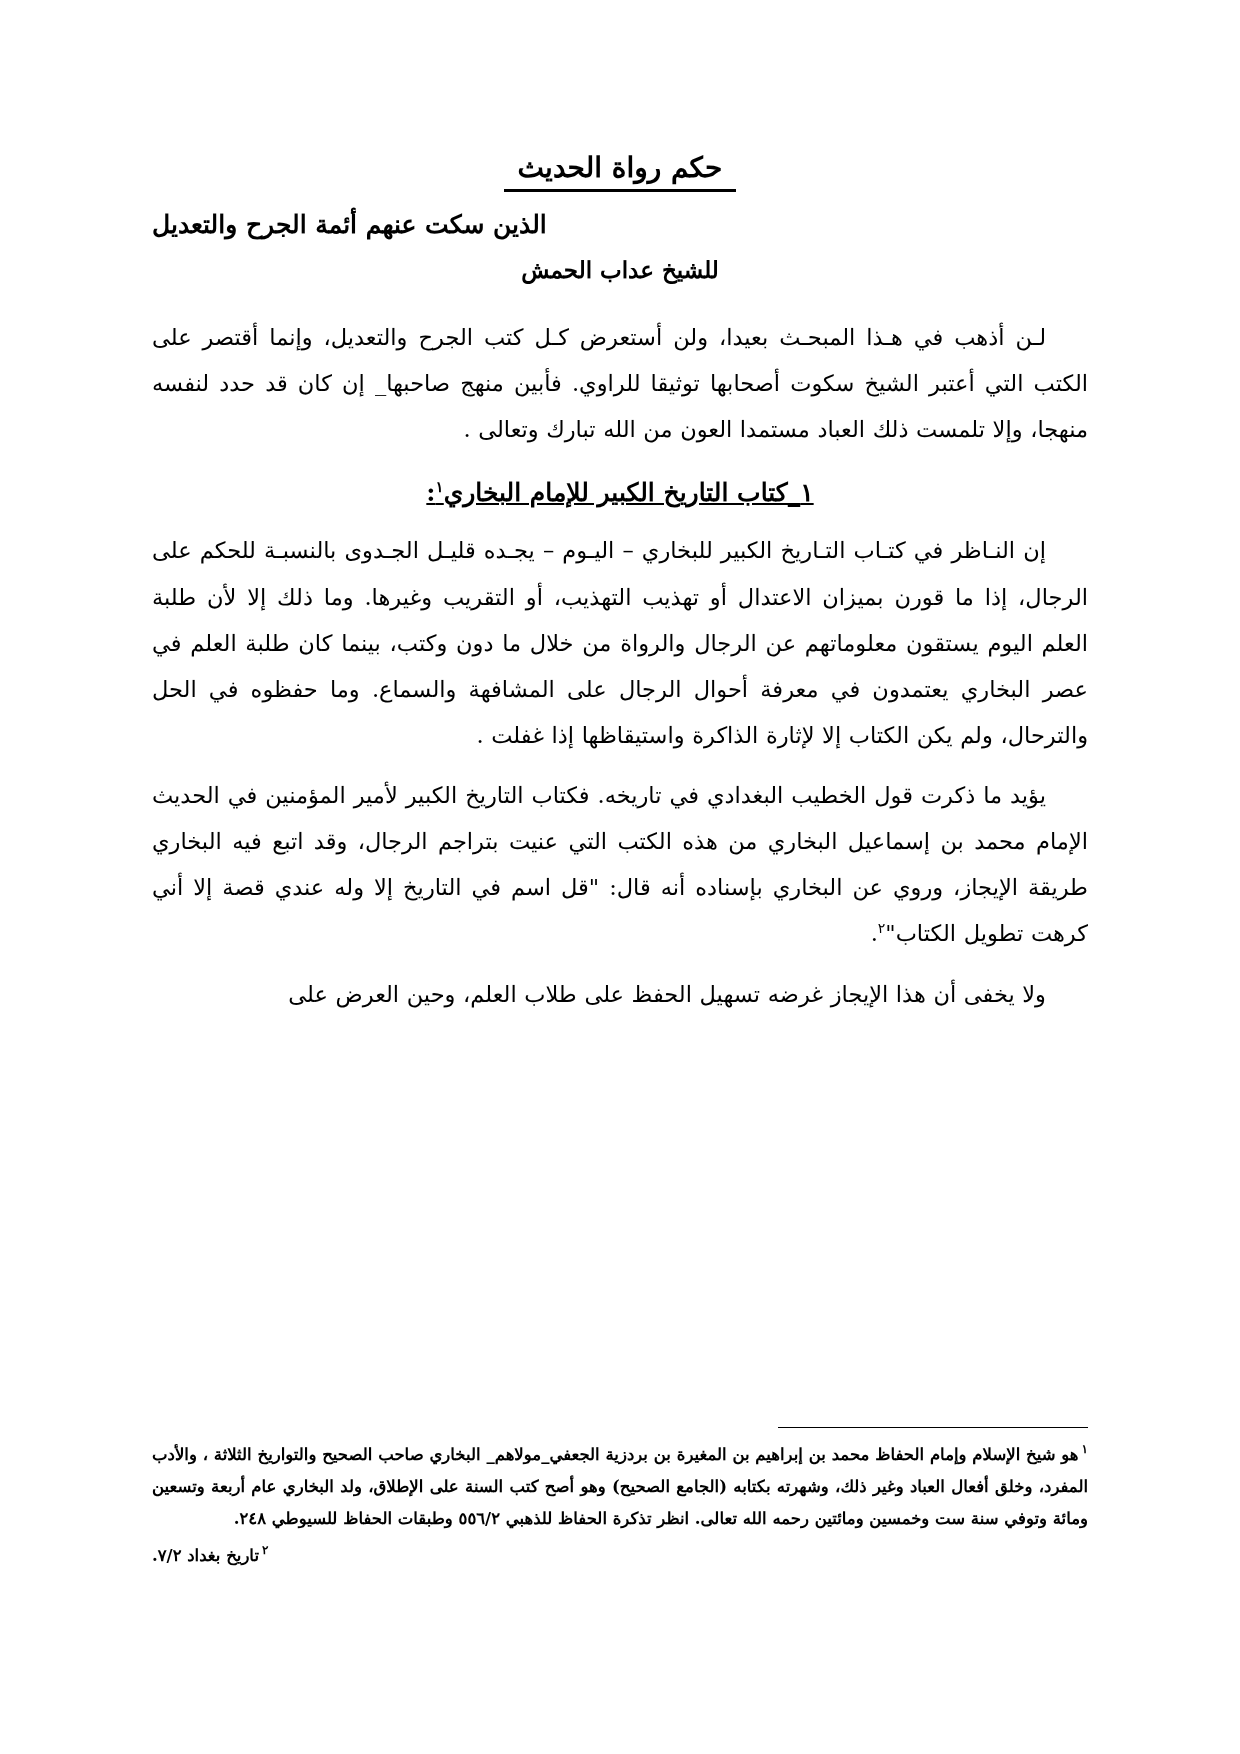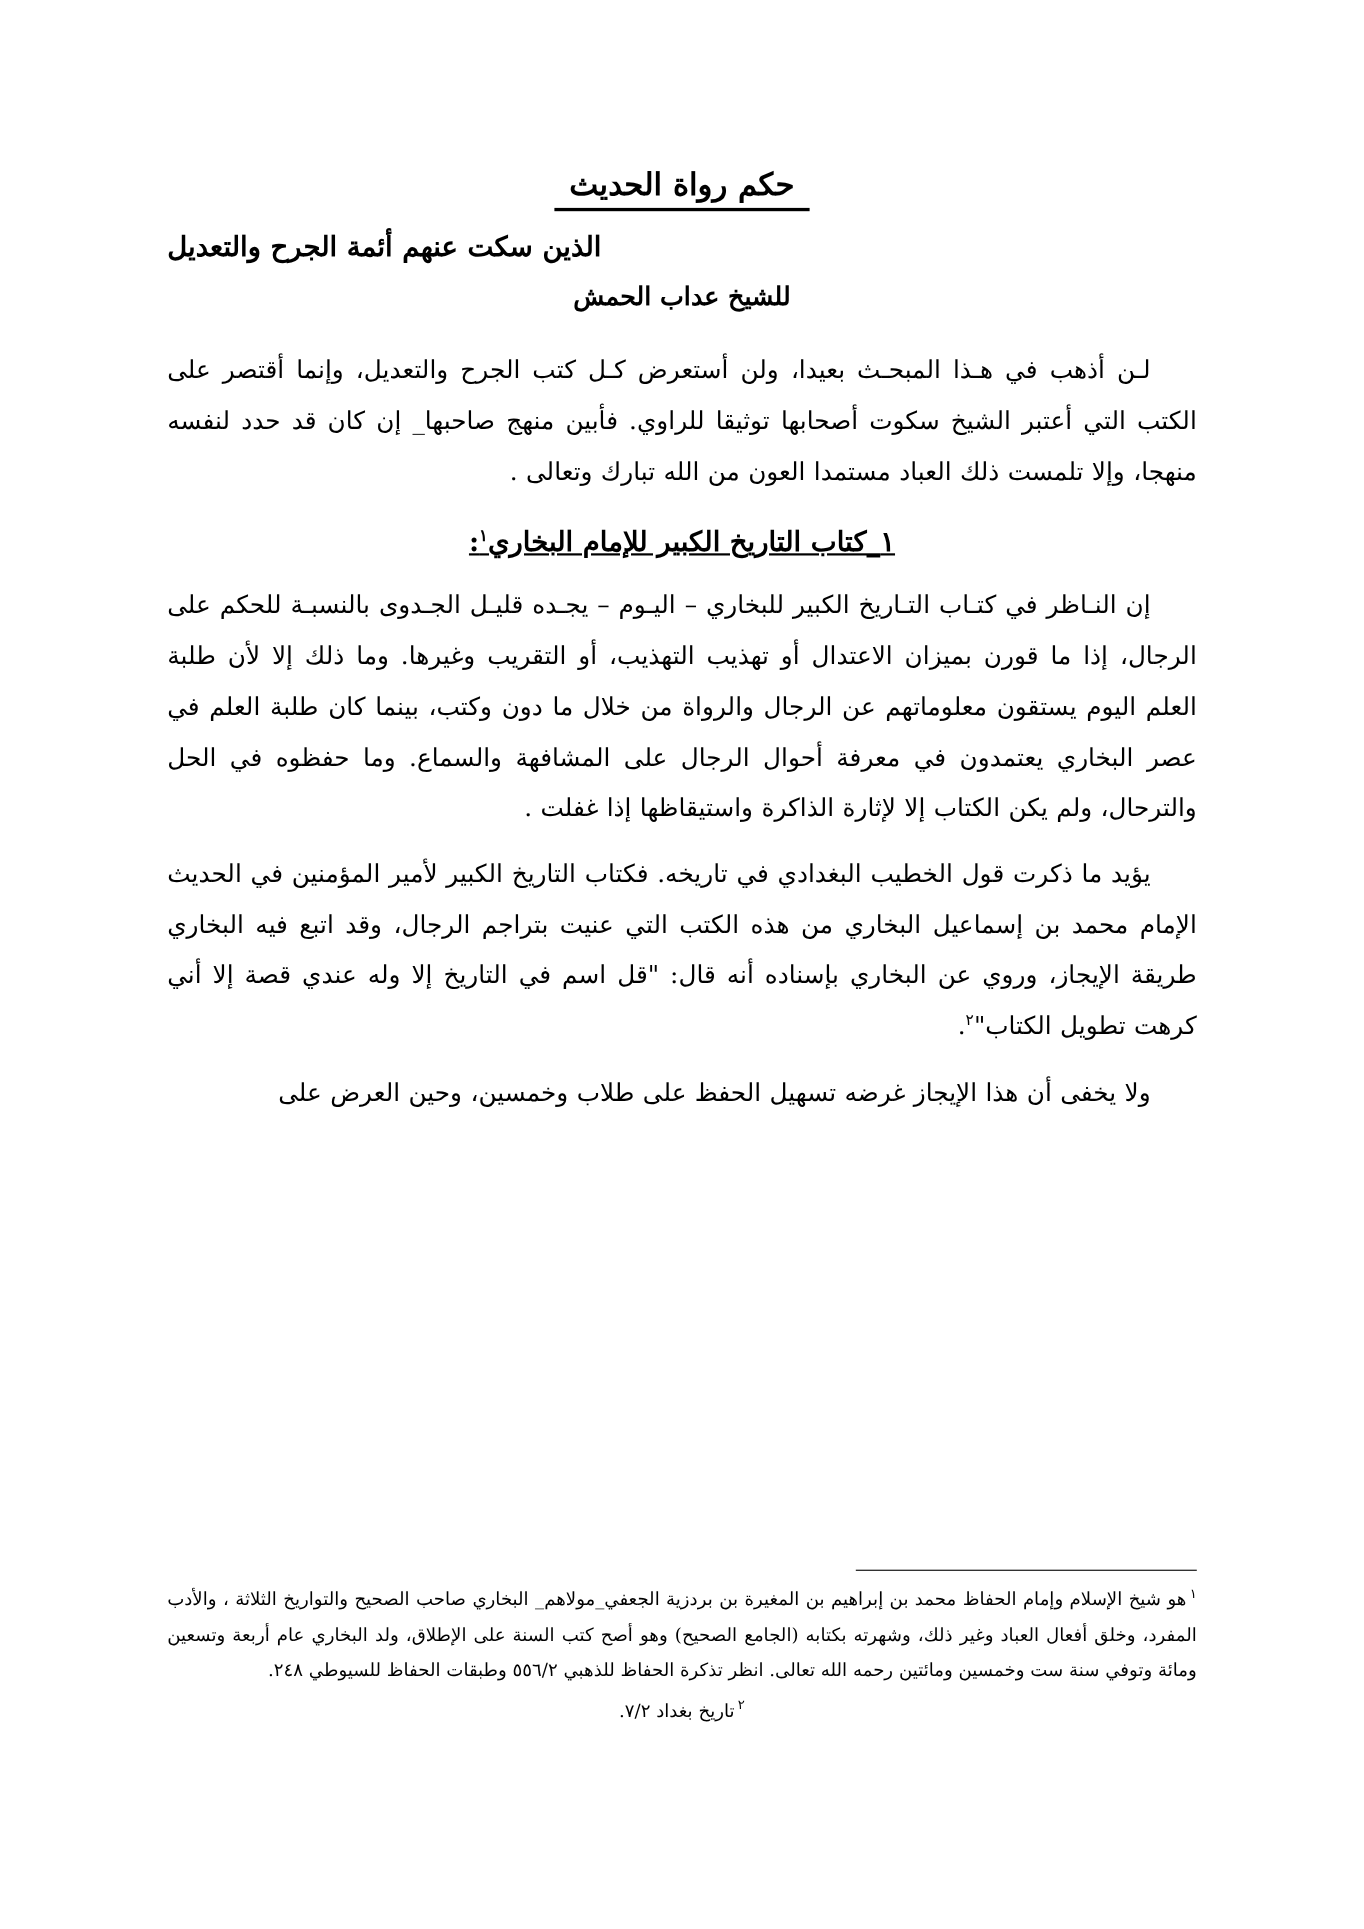--- a/index.html
+++ b/index.html
@@ -112,34 +112,35 @@
     height: 1.6px;
     background: #000;
     margin: 0 0 10px auto;
   }
   p.footnote {
     font-size: 16.5px;
     line-height: 1.95;
     margin: 0 0 2px 0;
     text-align: justify;
     text-indent: 0;
+    font-weight: bold;
   }
   p.footnote .fn-num {
     font-size: 12px;
     vertical-align: super;
     margin-left: 3px;
   }
   p.footnote.second {
     text-align: left;
     direction: rtl;
     margin-top: 4px;
   }
   .fn2-wrap {
     display: block;
-    text-align: center;
+    text-align: left;
   }
 </style>
 </head>
 <body>
 
 <div class="page">
 
   <div class="body-region">
 
     <h1 class="doc-title">حكم رواة الحديث</h1>
@@ -156,21 +157,21 @@
     <h4 class="numbered-heading">
       <span>١_كتاب التاريخ الكبير للإمام البخاري</span><span class="fn-ref">١</span><span>:</span>
     </h4>
 
     <p class="body-par">إن النـاظر في كتـاب التـاريخ الكبير للبخاري – اليـوم – يجـده قليـل الجـدوى بالنسبـة للحكم على الرجال، إذا ما قورن بميزان الاعتدال أو تهذيب التهذيب، أو التقريب وغيرها. وما ذلك إلا لأن طلبة العلم اليوم يستقون معلوماتهم عن الرجال والرواة من خلال ما دون وكتب، بينما كان طلبة العلم في عصر البخاري يعتمدون في معرفة أحوال الرجال على المشافهة والسماع. وما حفظوه في الحل والترحال، ولم يكن الكتاب إلا لإثارة الذاكرة واستيقاظها إذا غفلت .</p>
 
     <p class="body-par">
       <span>يؤيد ما ذكرت قول الخطيب البغدادي في تاريخه. فكتاب التاريخ الكبير لأمير المؤمنين في الحديث الإمام محمد بن إسماعيل البخاري من هذه الكتب التي عنيت بتراجم الرجال، وقد اتبع فيه البخاري طريقة الإيجاز، وروي عن البخاري بإسناده أنه قال: "قل اسم في التاريخ إلا وله عندي قصة إلا أني كرهت تطويل الكتاب"</span><span class="fn-ref">٢</span><span>.</span>
     </p>
 
-    <p class="body-par tight">ولا يخفى أن هذا الإيجاز غرضه تسهيل الحفظ على طلاب وخمسين، وحين العرض على</p>
+    <p class="body-par tight">ولا يخفى أن هذا الإيجاز غرضه تسهيل الحفظ على طلاب العلم، وحين العرض على</p>
 
   </div>
 
   <div class="footnote-area">
 
     <div class="footnote-rule"></div>
 
     <p class="footnote">
       <span class="fn-num">١</span><span>هو شيخ الإسلام وإمام الحفاظ محمد بن إبراهيم بن المغيرة بن بردزية الجعفي_مولاهم_ البخاري صاحب الصحيح والتواريخ الثلاثة ، والأدب المفرد، وخلق أفعال العباد وغير ذلك، وشهرته بكتابه (الجامع الصحيح) وهو أصح كتب السنة على الإطلاق، ولد البخاري عام أربعة وتسعين ومائة وتوفي سنة ست وخمسين ومائتين رحمه الله تعالى. انظر تذكرة الحفاظ للذهبي ٥٥٦/٢ وطبقات الحفاظ للسيوطي ٢٤٨.</span>
     </p>

